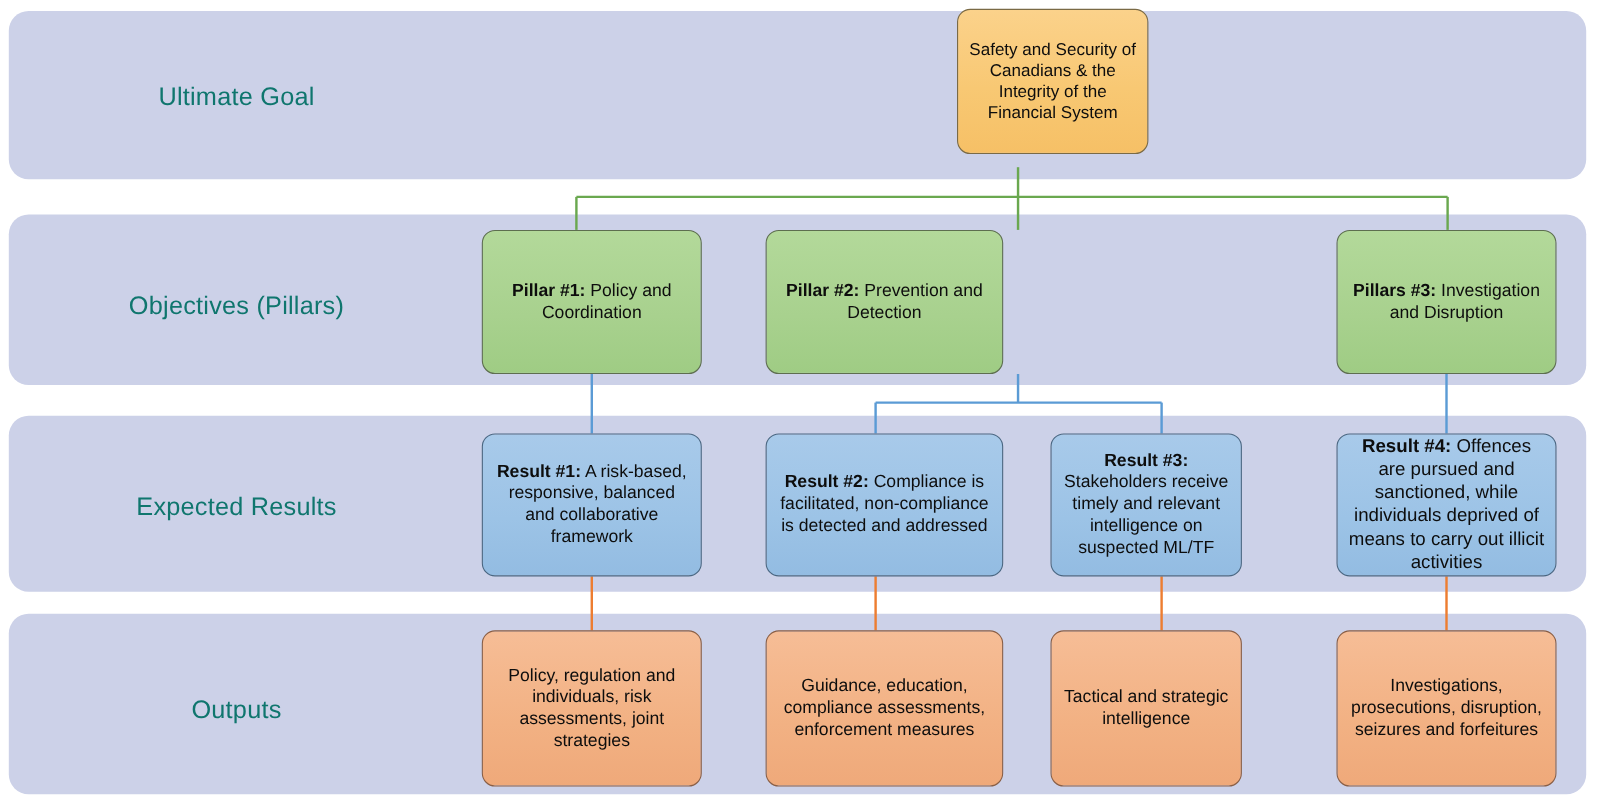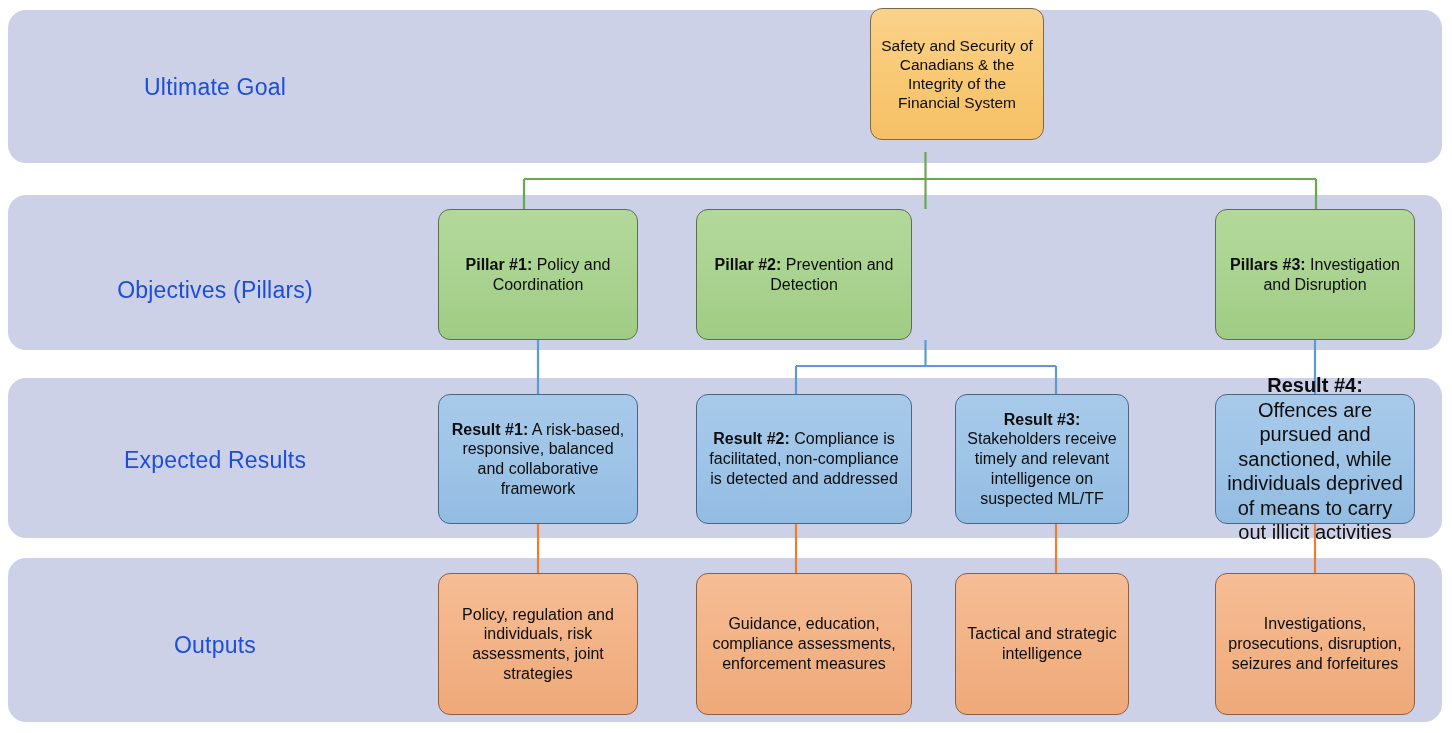--- a/index.html
+++ b/index.html
@@ -30,26 +30,26 @@
   #band-pillars { top: 195px; height: 155px; }
   #band-results { top: 378px; height: 160px; }
   #band-outputs { top: 558px; height: 164px; }
 
   .row-label {
     position: absolute;
     left: 0;
     width: 430px;
     text-align: center;
     font-size: 23px;
-    color: #1d4ed8;
+    color: #0f766e;
     letter-spacing: 0.2px;
     white-space: nowrap;
   }
   #label-goal    { top: 74px;  }
-  #label-pillars { top: 277px; }
+  #label-pillars { top: 264px; }
   #label-results { top: 447px; }
   #label-outputs { top: 632px; }
 
   
   #connectors {
     position: absolute;
     left: 0; top: 0;
     width: 1452px;
     height: 733px;
     pointer-events: none;
@@ -86,21 +86,21 @@
     background: linear-gradient(180deg, #a8caea 0%, #9cc3e6 60%, #93bce2 100%);
     border-color: #4a6782;
     font-size: 16px;
     padding-left: 9px;
   }
   .output-node {
     background: linear-gradient(180deg, #f6bd96 0%, #f2b183 60%, #efa97a 100%);
     border-color: #8a5f46;
     font-size: 16px;
   }
-  .result-node.small { font-size: 20px; }
+  .result-node.small { font-size: 17px; }
 
   
   .col1 { left: 438px; width: 200px; }
   .col2 { left: 696px; width: 216px; justify-content: center; }
   .col3 { left: 955px; width: 174px; }
   .col4 { left: 1215px; width: 200px; }
 
   #node-goal     { left: 826px; top: 8px;  width: 174px; height: 132px; margin-left: 44px; }
   .pillar-node   { top: 209px; height: 131px; }
   .result-node   { top: 394px; height: 130px; }

